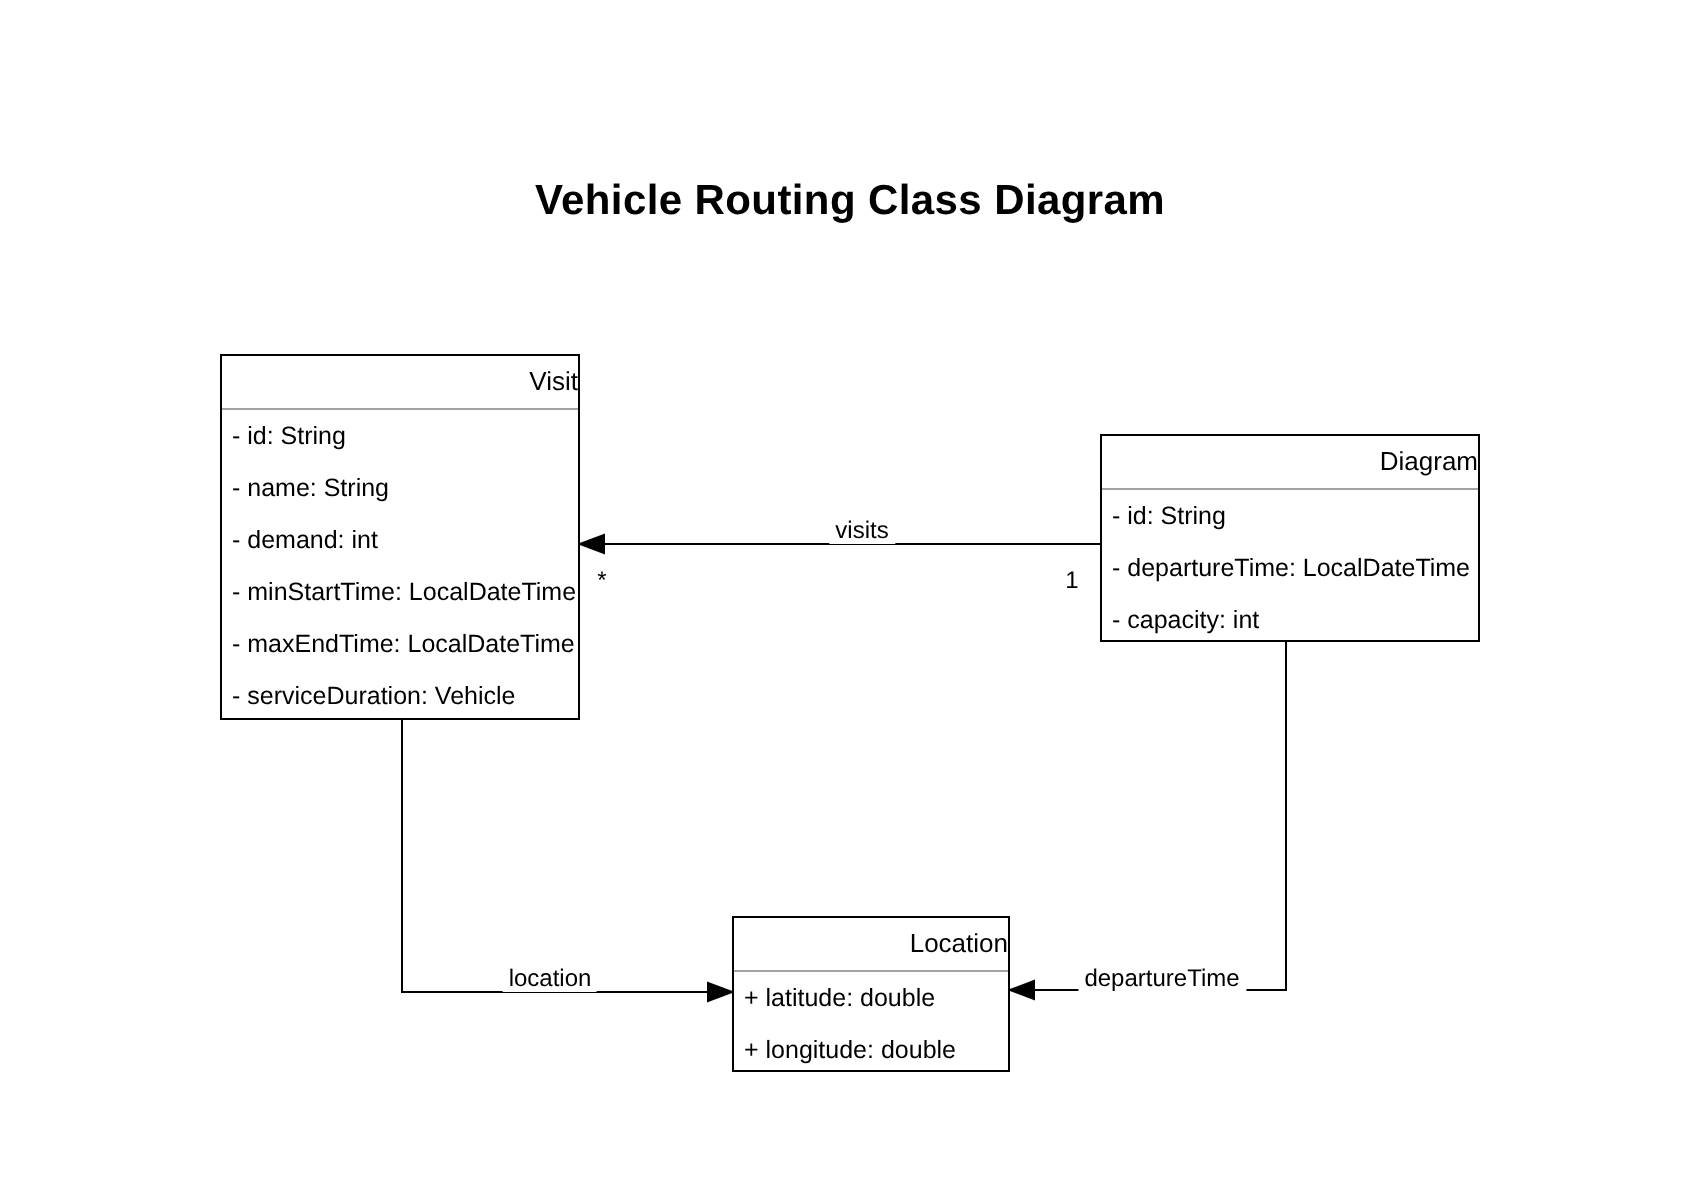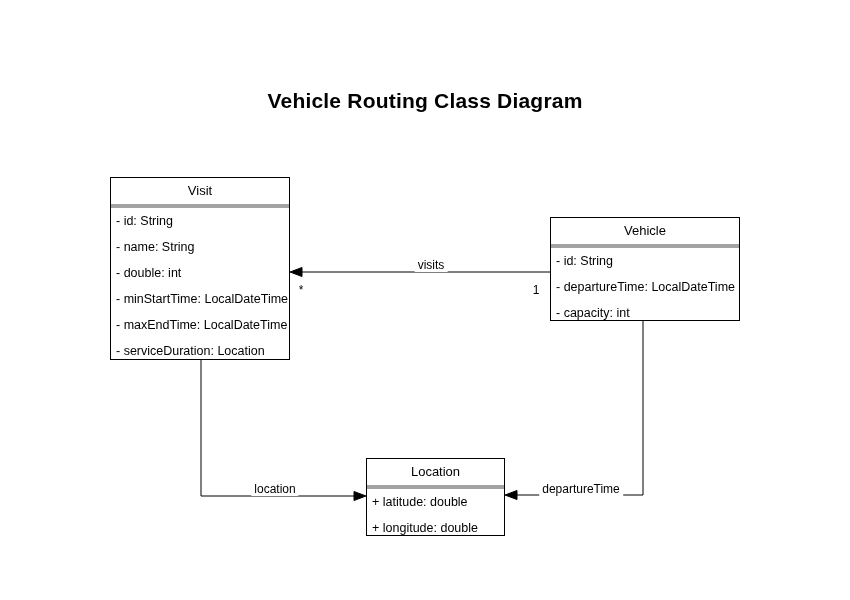--- a/index.html
+++ b/index.html
@@ -14,22 +14,22 @@
     letter-spacing:0.2px;
   }
   .edges { position:absolute; left:0; top:0; width:850px; height:600px; }
   .edges path, .edges line { stroke:#000000; stroke-width:1; fill:none; }
   .edges polygon { fill:#000000; stroke:#000000; }
   .uml-class {
     position:absolute; background:#ffffff;
     border:1px solid #000000; box-sizing:border-box;
   }
   .uml-class-header {
-    height:26px; line-height:26px; text-align:center;
-    border-bottom:4px solid #a3a3a3; font-size:13px;
+    height:26px; line-height:26px; text-align:right;
+    border-bottom:1px solid #a3a3a3; font-size:13px;
     overflow:hidden; white-space:nowrap;
   }
   .uml-attr {
     height:26px; line-height:26px; padding-left:5px;
     font-size:12.5px; white-space:nowrap; overflow:hidden;
   }
   .edge-label {
     position:absolute; transform:translate(-50%,-50%);
     background:#ffffff; padding:0 3px; font-size:12px;
     white-space:nowrap; line-height:14px;
@@ -62,28 +62,28 @@
     <g>
       <path d="M643,321 L643,495 L514,495"></path>
       <polygon points="505,495 517,490.5 517,499.5"></polygon>
     </g>
   </svg>
 
   <div class="uml-class class-visit">
     <div class="uml-class-header">Visit</div>
     <div class="uml-attr">- id: String</div>
     <div class="uml-attr">- name: String</div>
-    <div class="uml-attr">- double: int</div>
+    <div class="uml-attr">- demand: int</div>
     <div class="uml-attr">- minStartTime: LocalDateTime</div>
     <div class="uml-attr">- maxEndTime: LocalDateTime</div>
-    <div class="uml-attr">- serviceDuration: Location</div>
+    <div class="uml-attr">- serviceDuration: Vehicle</div>
   </div>
 
   <div class="uml-class class-vehicle">
-    <div class="uml-class-header">Vehicle</div>
+    <div class="uml-class-header">Diagram</div>
     <div class="uml-attr">- id: String</div>
     <div class="uml-attr">- departureTime: LocalDateTime</div>
     <div class="uml-attr">- capacity: int</div>
   </div>
 
   <div class="uml-class class-location">
     <div class="uml-class-header">Location</div>
     <div class="uml-attr">+ latitude: double</div>
     <div class="uml-attr">+ longitude: double</div>
   </div>

